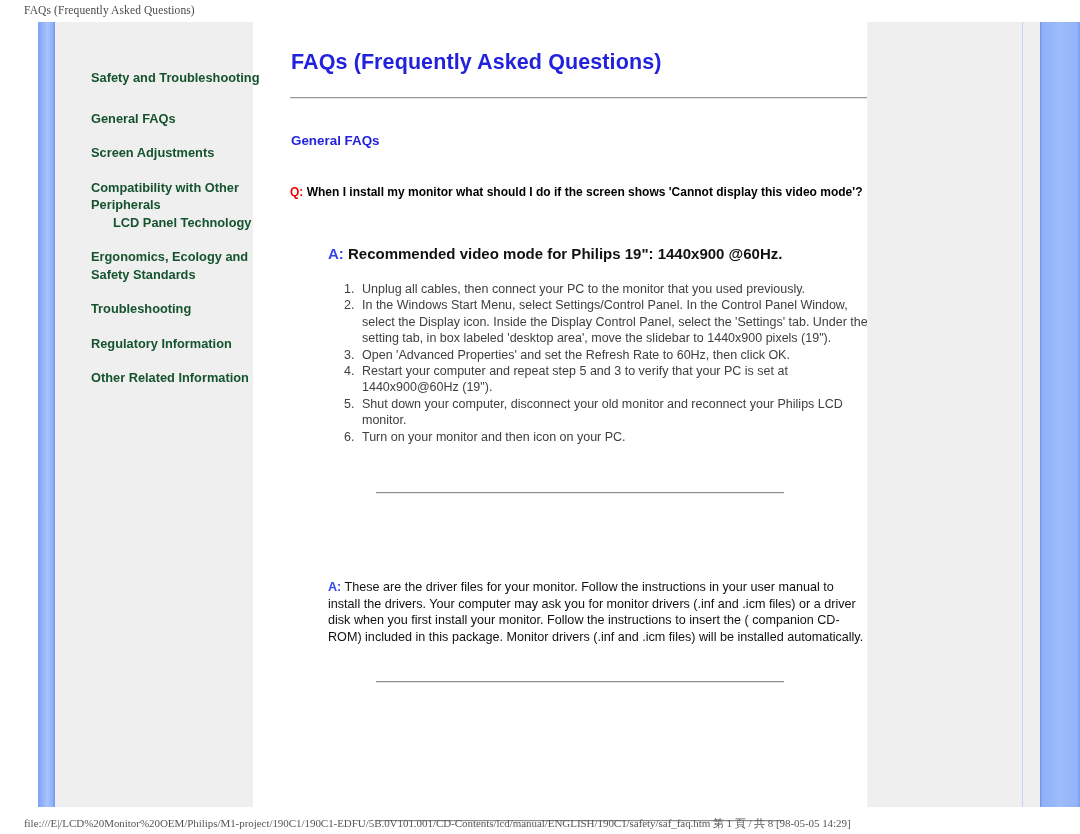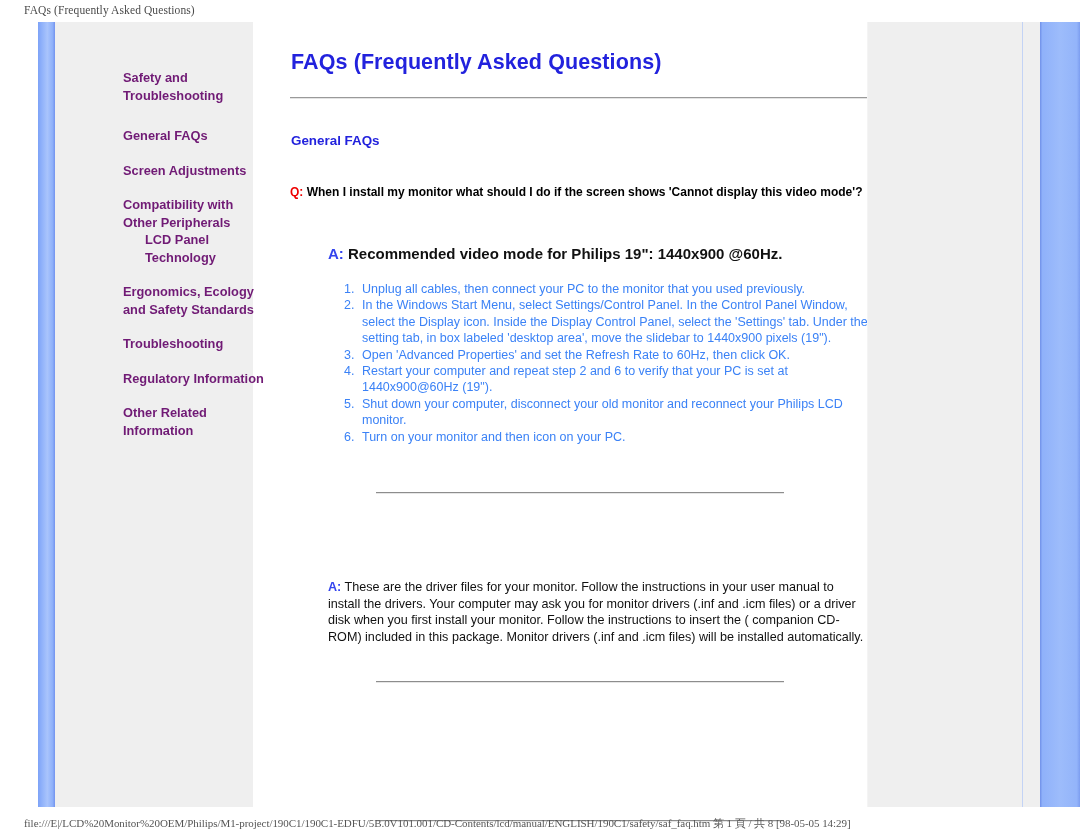--- a/index.html
+++ b/index.html
@@ -60,27 +60,26 @@
     background: #efefef;
   }
   .sidebar-inner {
     position: absolute;
     left: 36px;
     top: 47px;
     width: 176px;
   }
   .nav-link {
     display: block;
-    color: #701a75;
+    color: #14532d;
     font-size: 12.8px;
     font-weight: bold;
     line-height: 17.5px;
     text-decoration: none;
     cursor: pointer;
-    margin-left: 32px;
   }
   .nav-gap-lg { margin-top: 23px; }
   .nav-gap-md { margin-top: 17px; }
   .nav-gap-sm { margin-top: 0px; padding-left: 22px; }
 
   
   .right-panel {
     position: absolute;
     left: 845px;
     top: 0;
@@ -169,21 +168,21 @@
   }
   .a.bold { font-weight: bold; font-size: 15px; }
   .a .marker { color: #3344ee; font-weight: bold; }
 
   ol.steps {
     margin: 0;
     padding: 0 0 0 90px;
     width: 520px;
     font-size: 12.5px;
     line-height: 16.4px;
-    color: #3b82f6;
+    color: #404040;
   }
   ol.steps li {
     margin: 0;
     padding-left: 4px;
   }
 
   hr.rule-inner {
     position: absolute;
     left: 108px;
     width: 408px;
@@ -247,21 +246,21 @@
         <span class="marker">A:</span>
         <span>Recommended video mode for Philips 19": 1440x900 @60Hz.</span>
       </p>
     </div>
 
     <div class="qa-block" style="top:259px;">
       <ol class="steps">
         <li>Unplug all cables, then connect your PC to the monitor that you used previously.</li>
         <li>In the Windows Start Menu, select Settings/Control Panel. In the Control Panel Window, select the Display icon. Inside the Display Control Panel, select the 'Settings' tab. Under the setting tab, in box labeled 'desktop area', move the slidebar to 1440x900 pixels (19").</li>
         <li>Open 'Advanced Properties' and set the Refresh Rate to 60Hz, then click OK.</li>
-        <li>Restart your computer and repeat step 2 and 6 to verify that your PC is set at 1440x900@60Hz (19").</li>
+        <li>Restart your computer and repeat step 5 and 3 to verify that your PC is set at 1440x900@60Hz (19").</li>
         <li>Shut down your computer, disconnect your old monitor and reconnect your Philips LCD monitor.</li>
         <li>Turn on your monitor and then icon on your PC.</li>
       </ol>
     </div>
 
     <hr class="rule-inner" style="top:470px;">
 
 
     <div class="qa-block" style="top:557px;">
       <p class="a">

